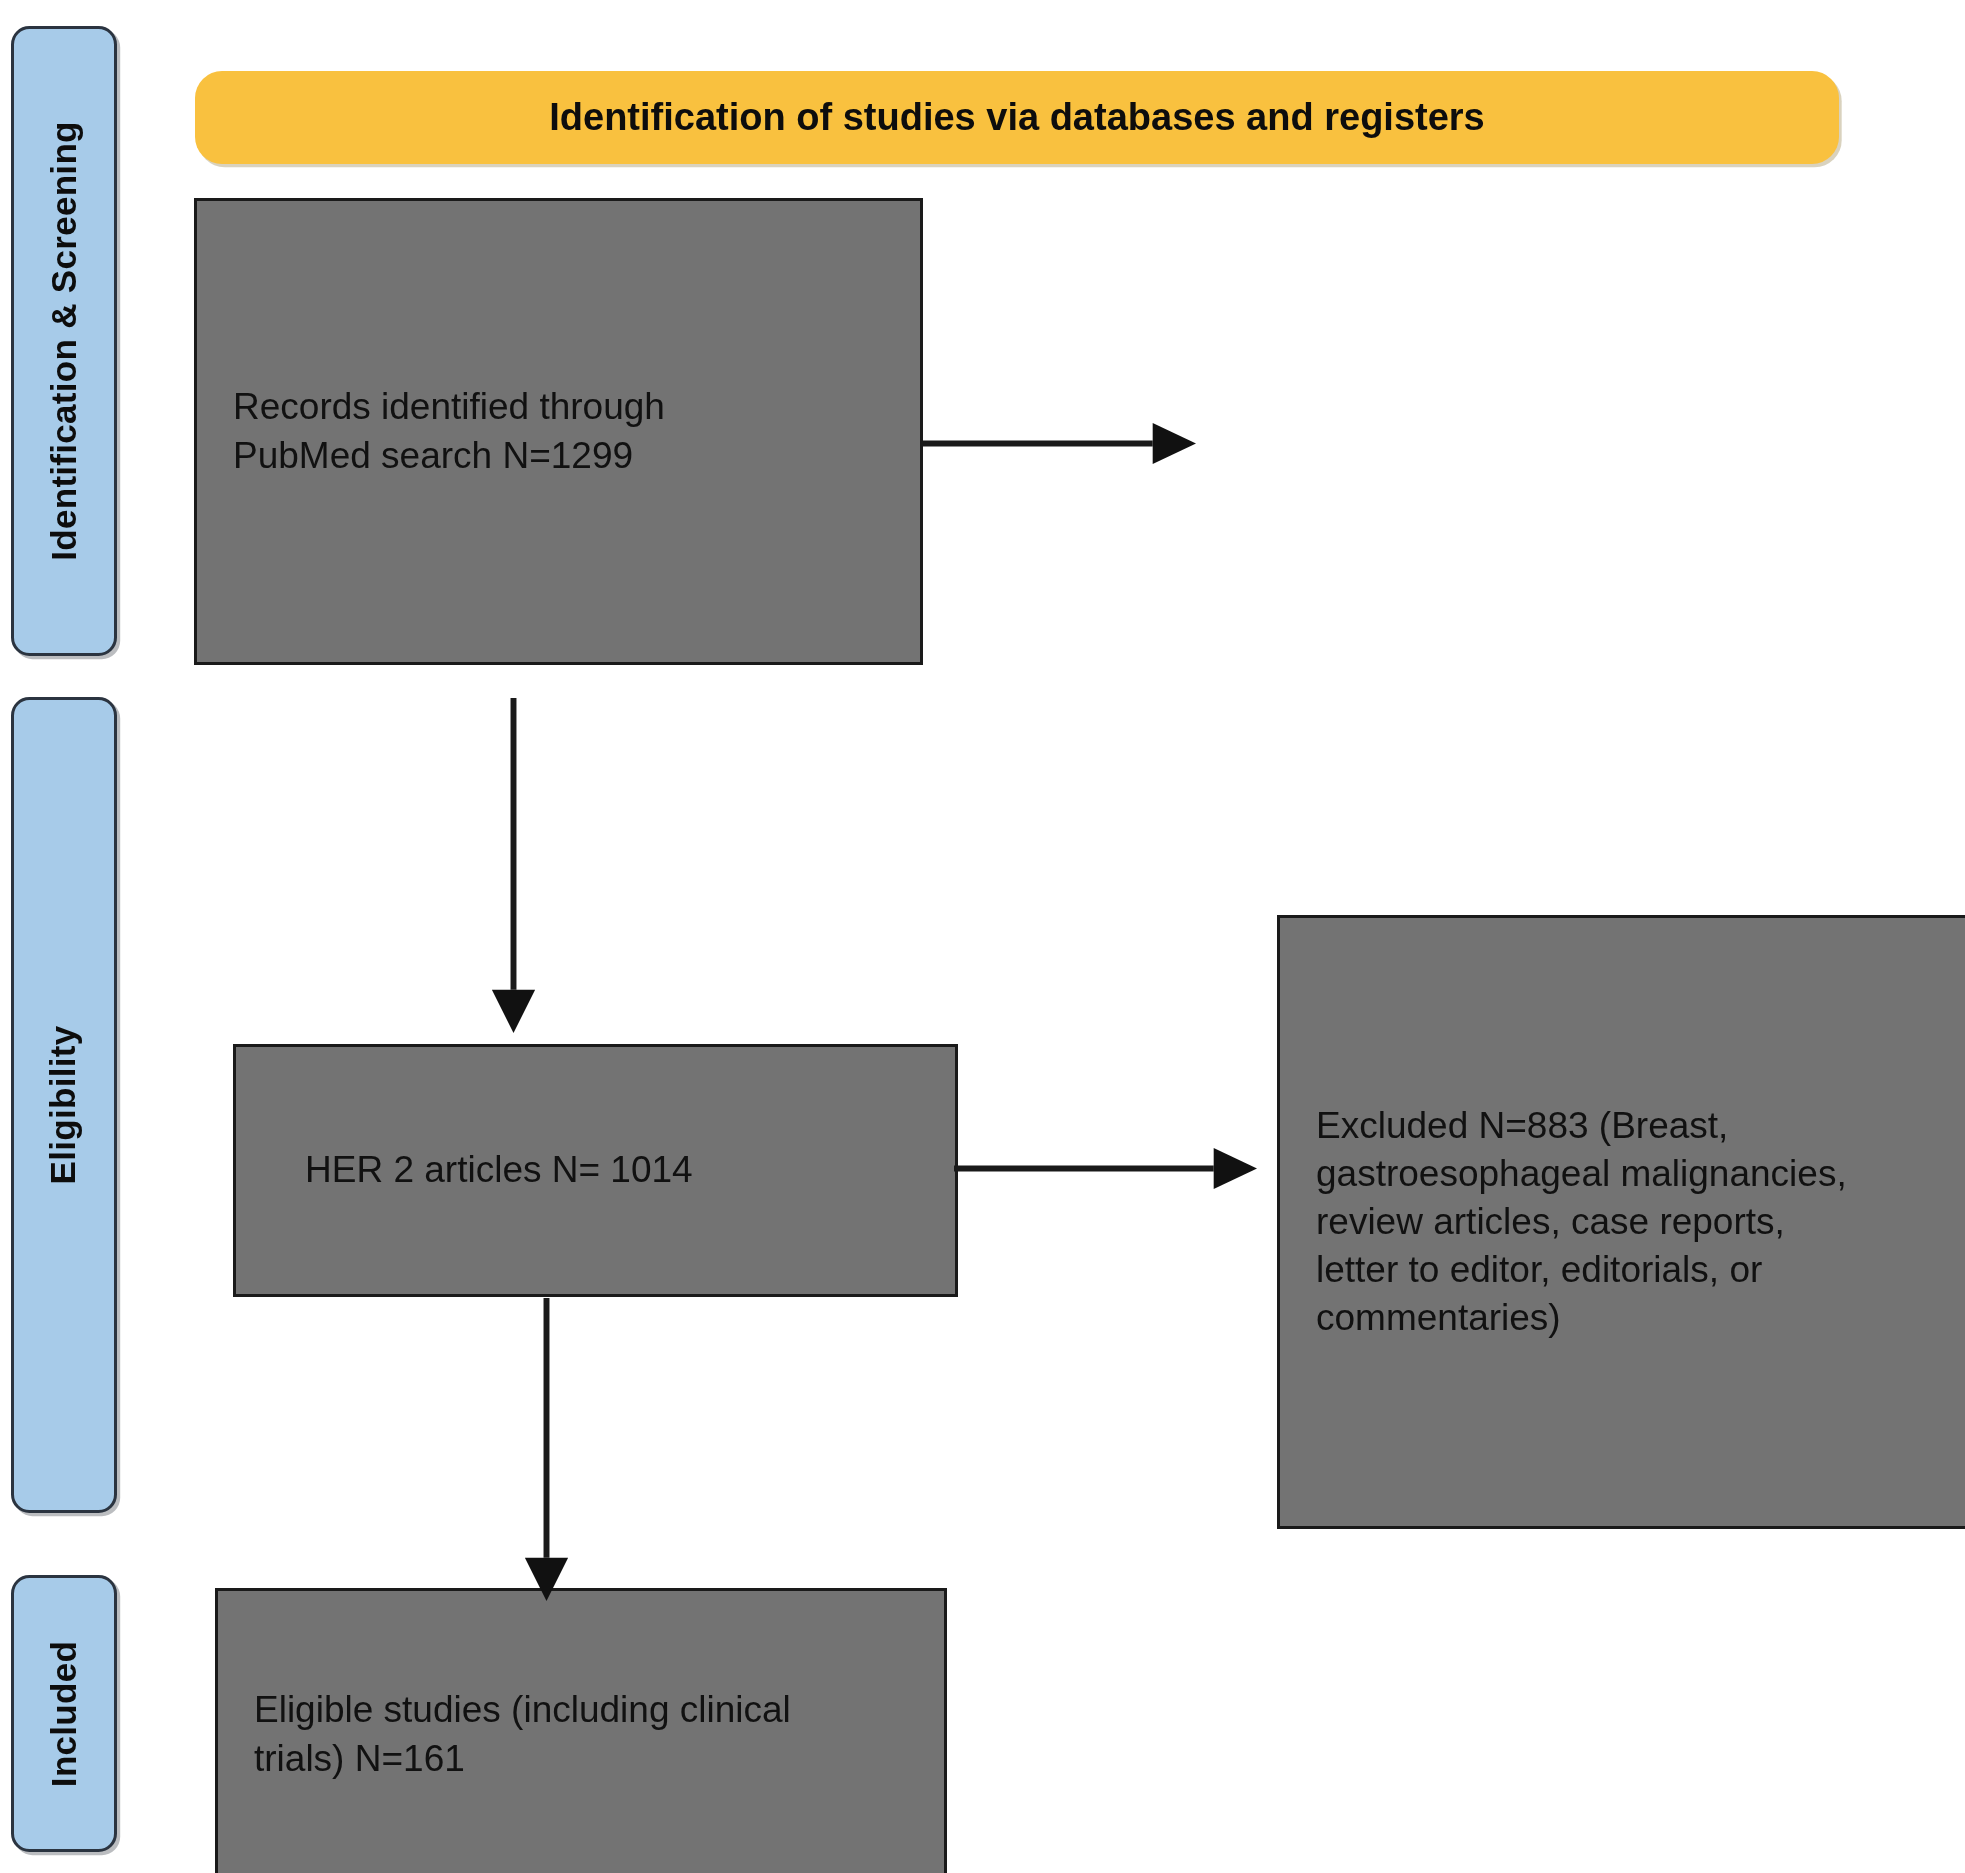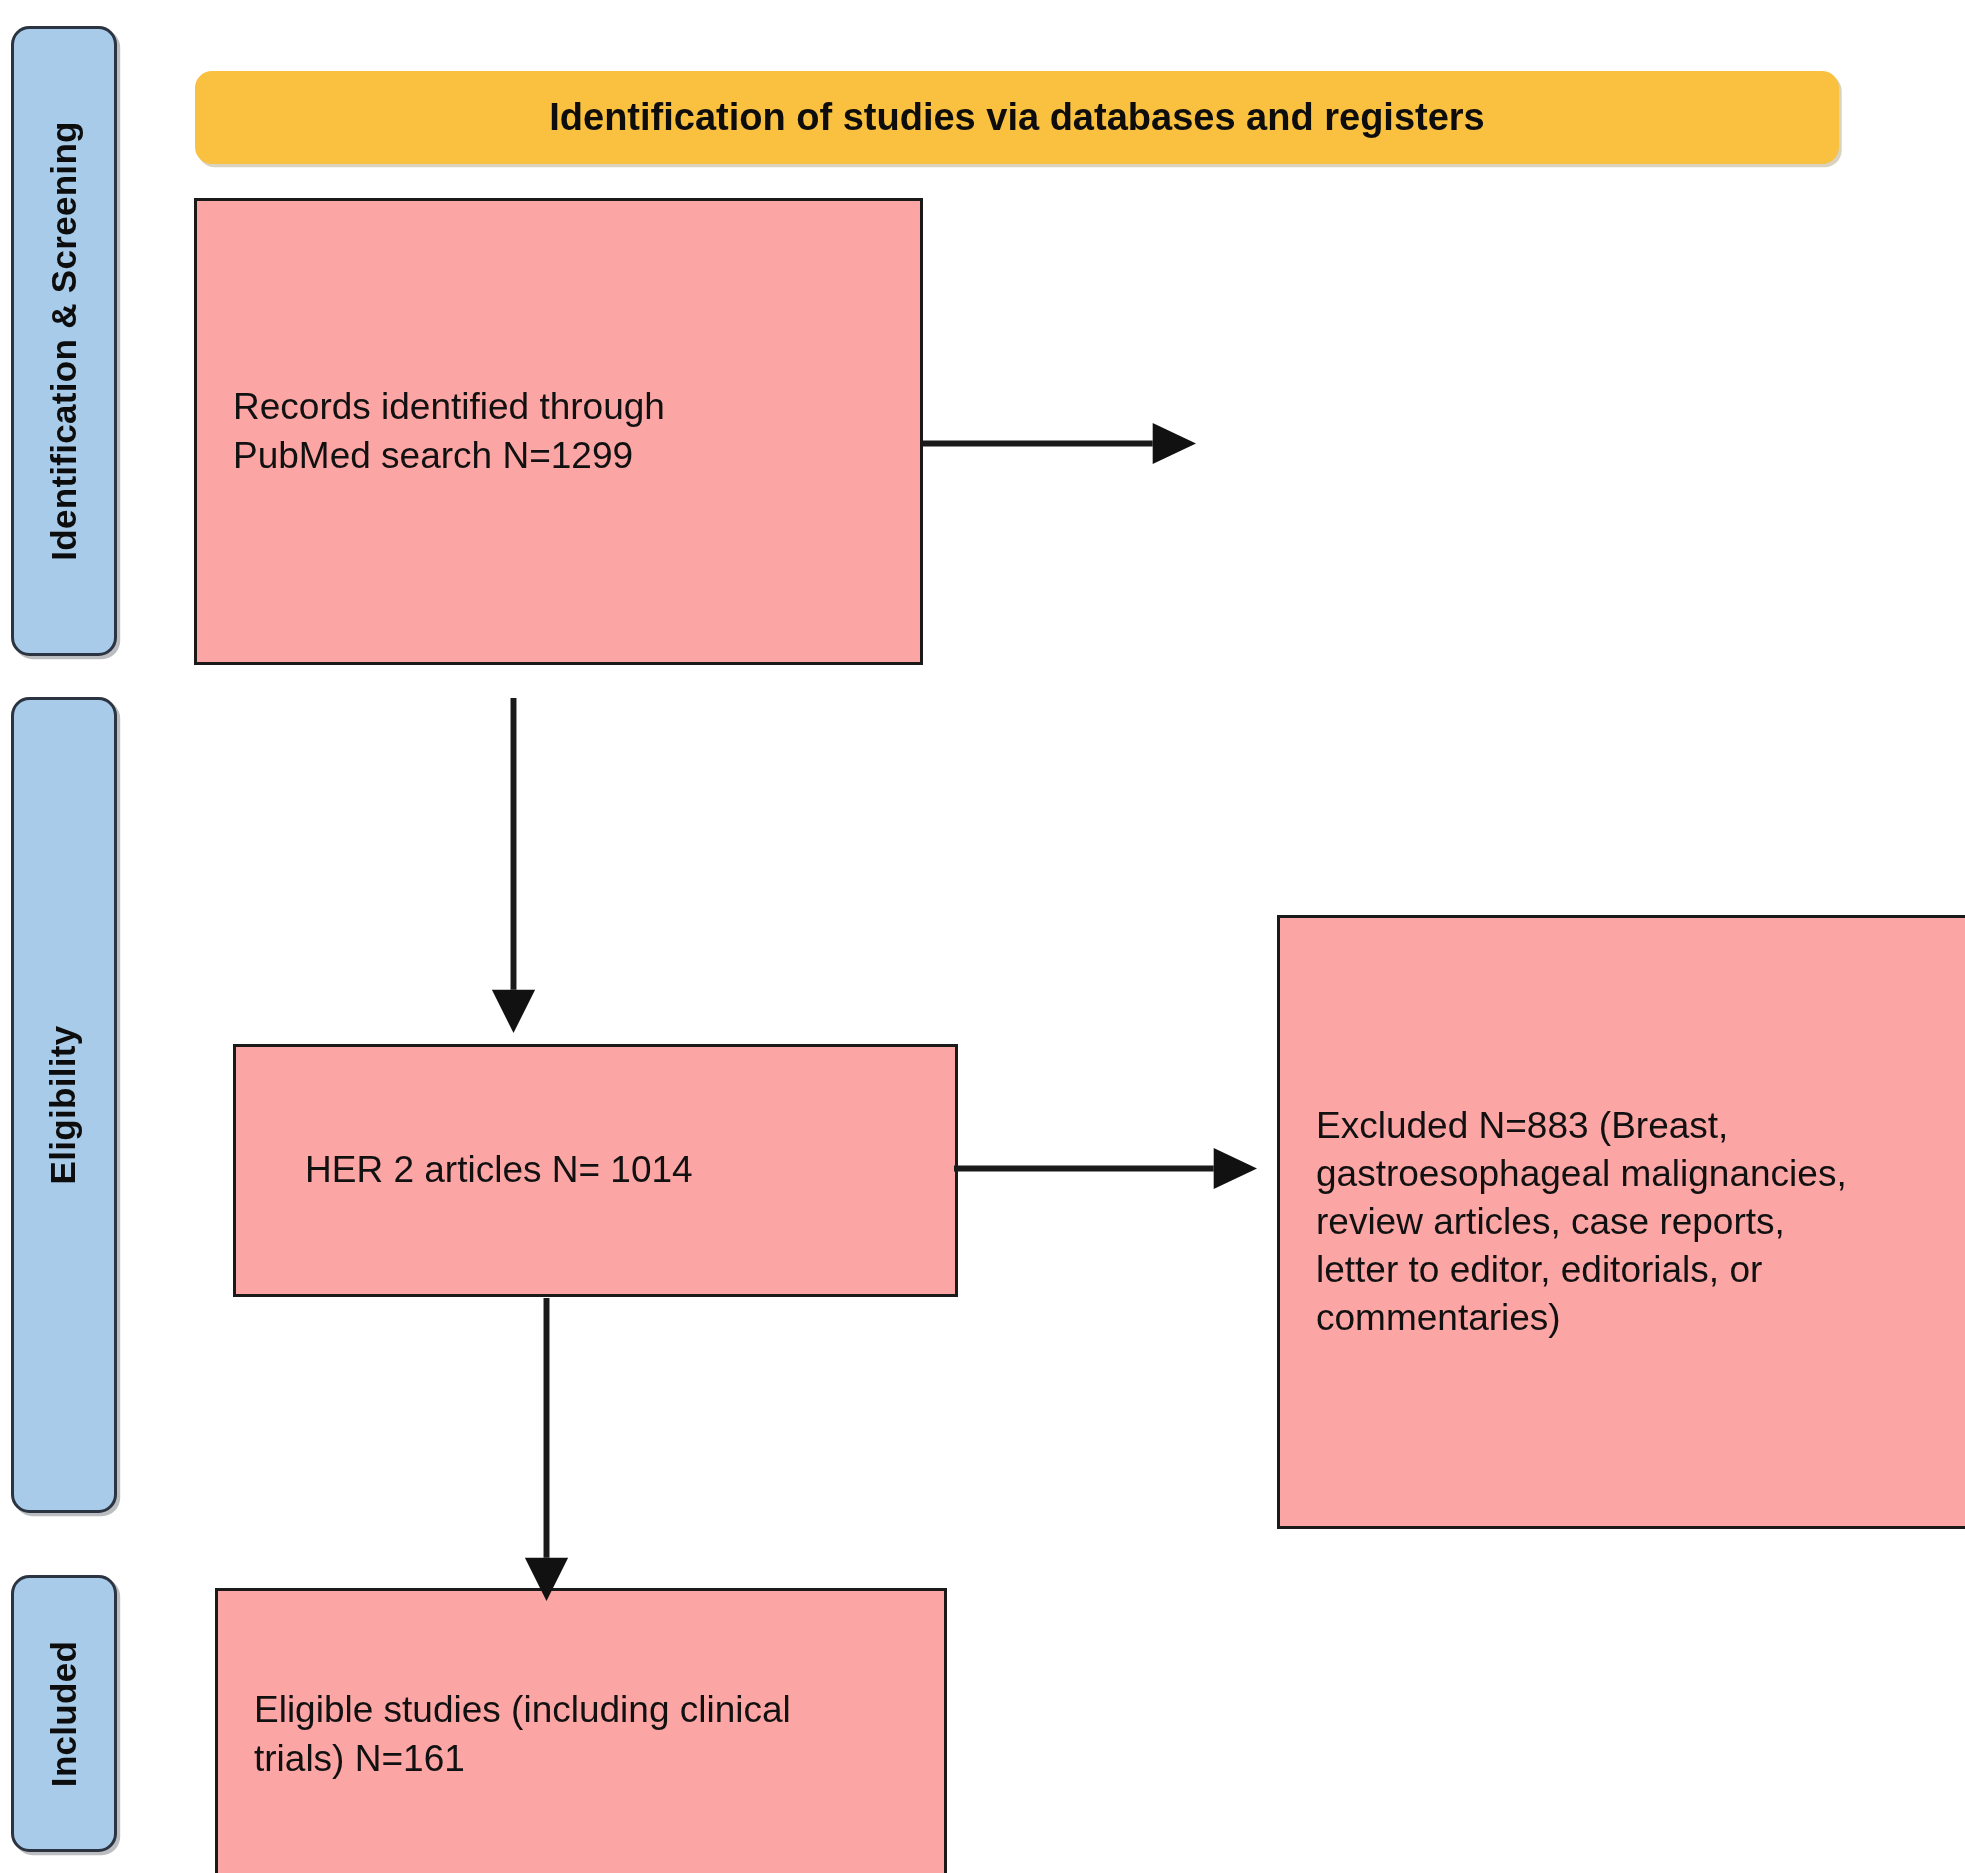--- a/index.html
+++ b/index.html
@@ -50,38 +50,38 @@
   #stage-included .stage-label { font-size: 35px; }
 
   
   #header-banner {
     position: absolute;
     left: 195px;
     top: 71px;
     width: 1644px;
     height: 93px;
     background: #F9C13F;
-    border-radius: 17px;
+    border-radius: 27px;
     box-shadow: 2.7px 3.2px 0 rgba(120,92,20,0.28);
     display: flex;
     align-items: center;
     justify-content: center;
     box-sizing: border-box;
   }
   #header-banner .banner-text {
     font-size: 38px;
     font-weight: bold;
     color: #0d0d0d;
     text-align: center;
   }
 
   
   .flow-box {
     position: absolute;
-    background: #fca5a5;
+    background: #737373;
     border: 3.8px solid #1a1a1a;
     box-sizing: border-box;
     display: flex;
     align-items: center;
   }
   .flow-box .box-text {
     font-size: 37px;
     line-height: 1.30;
     color: #111111;
     padding-left: 36px;

